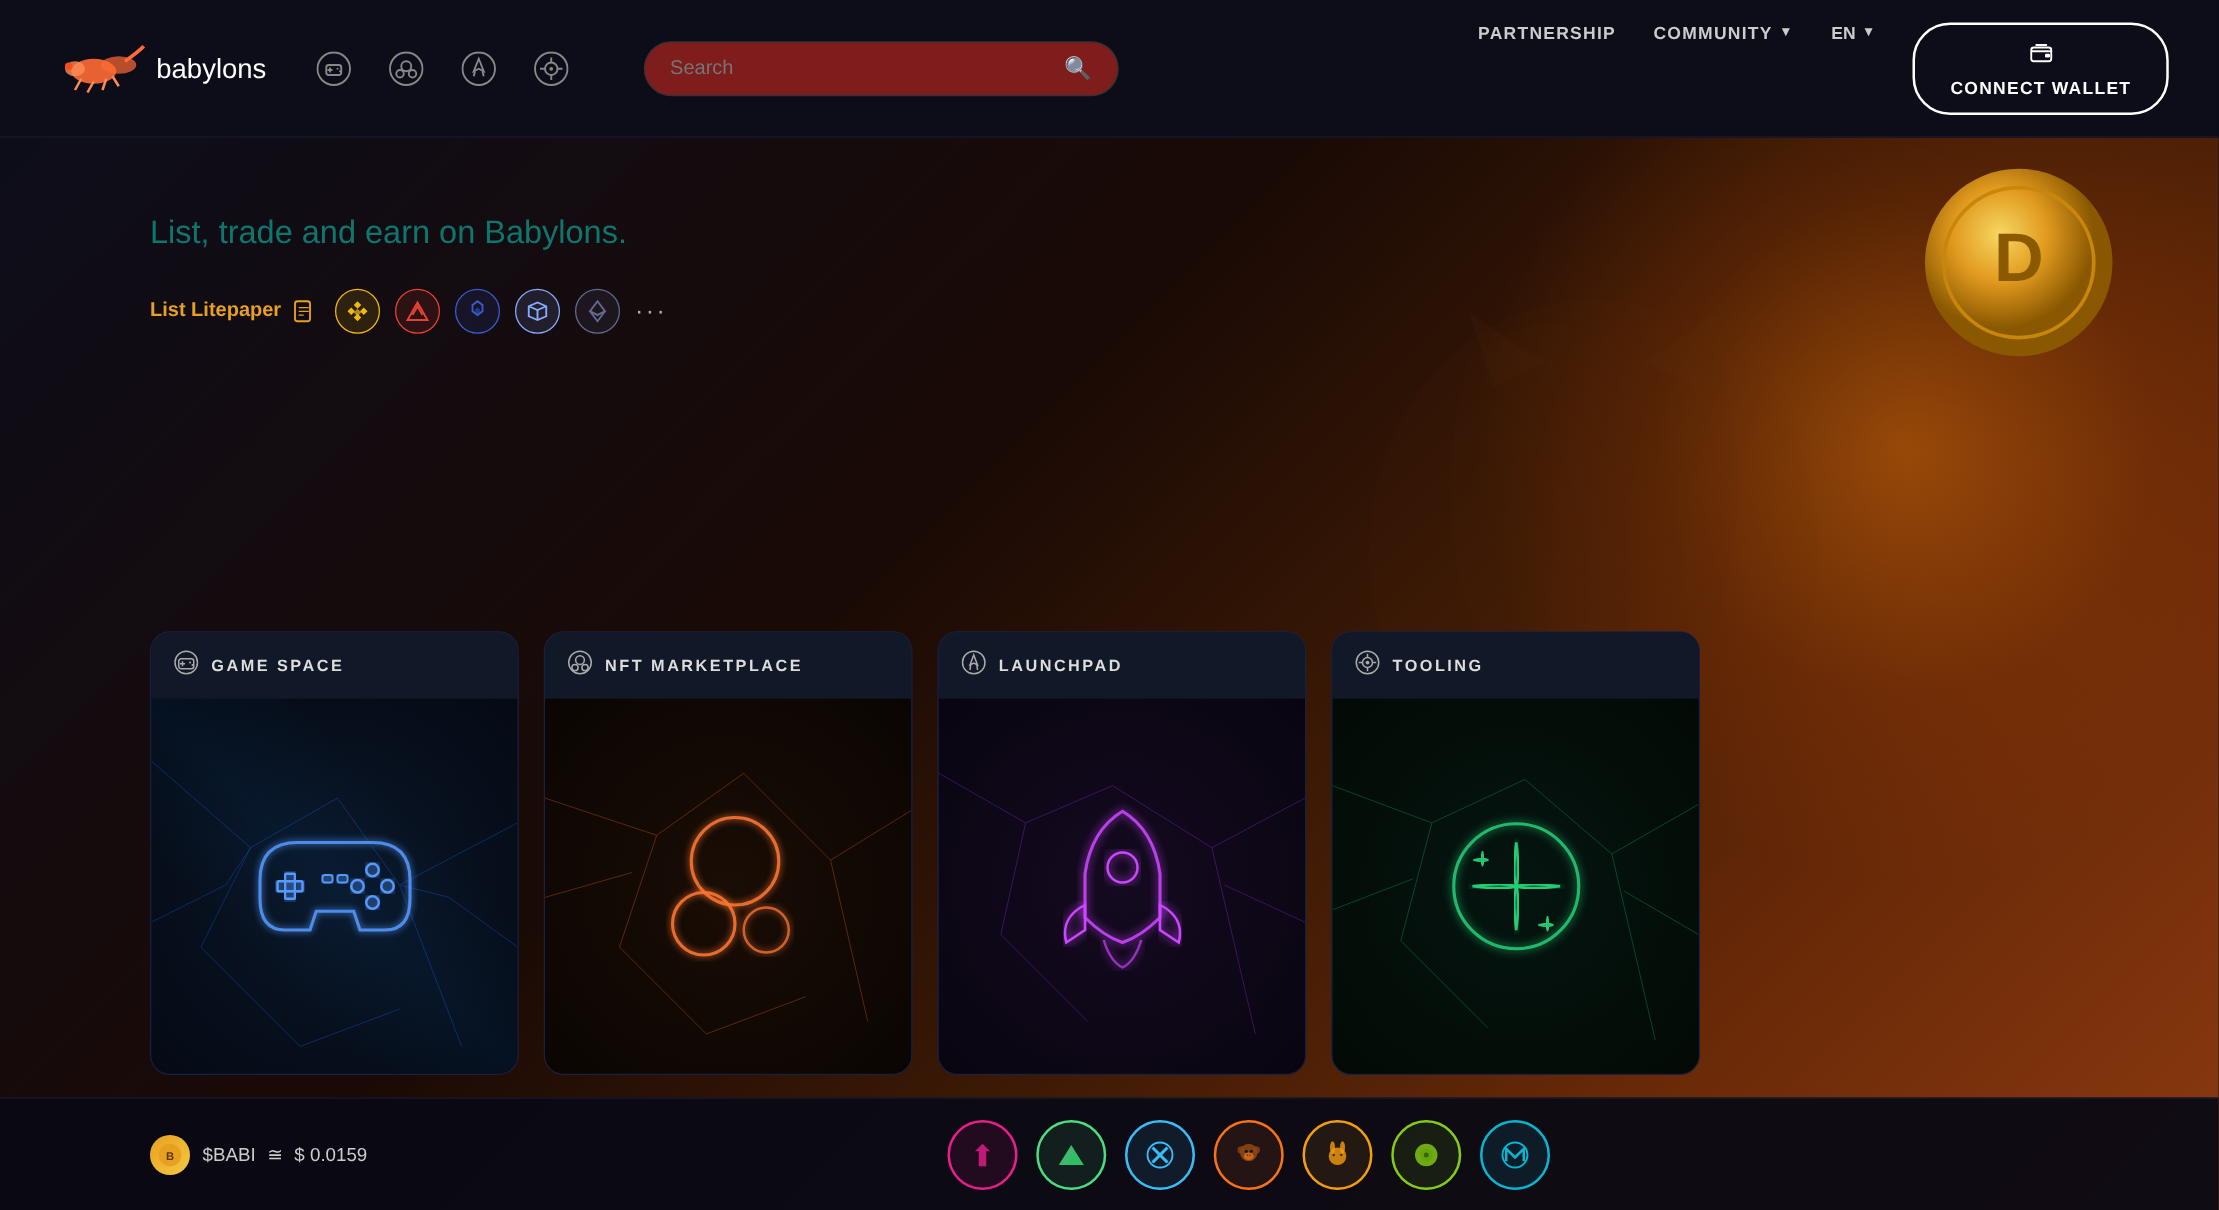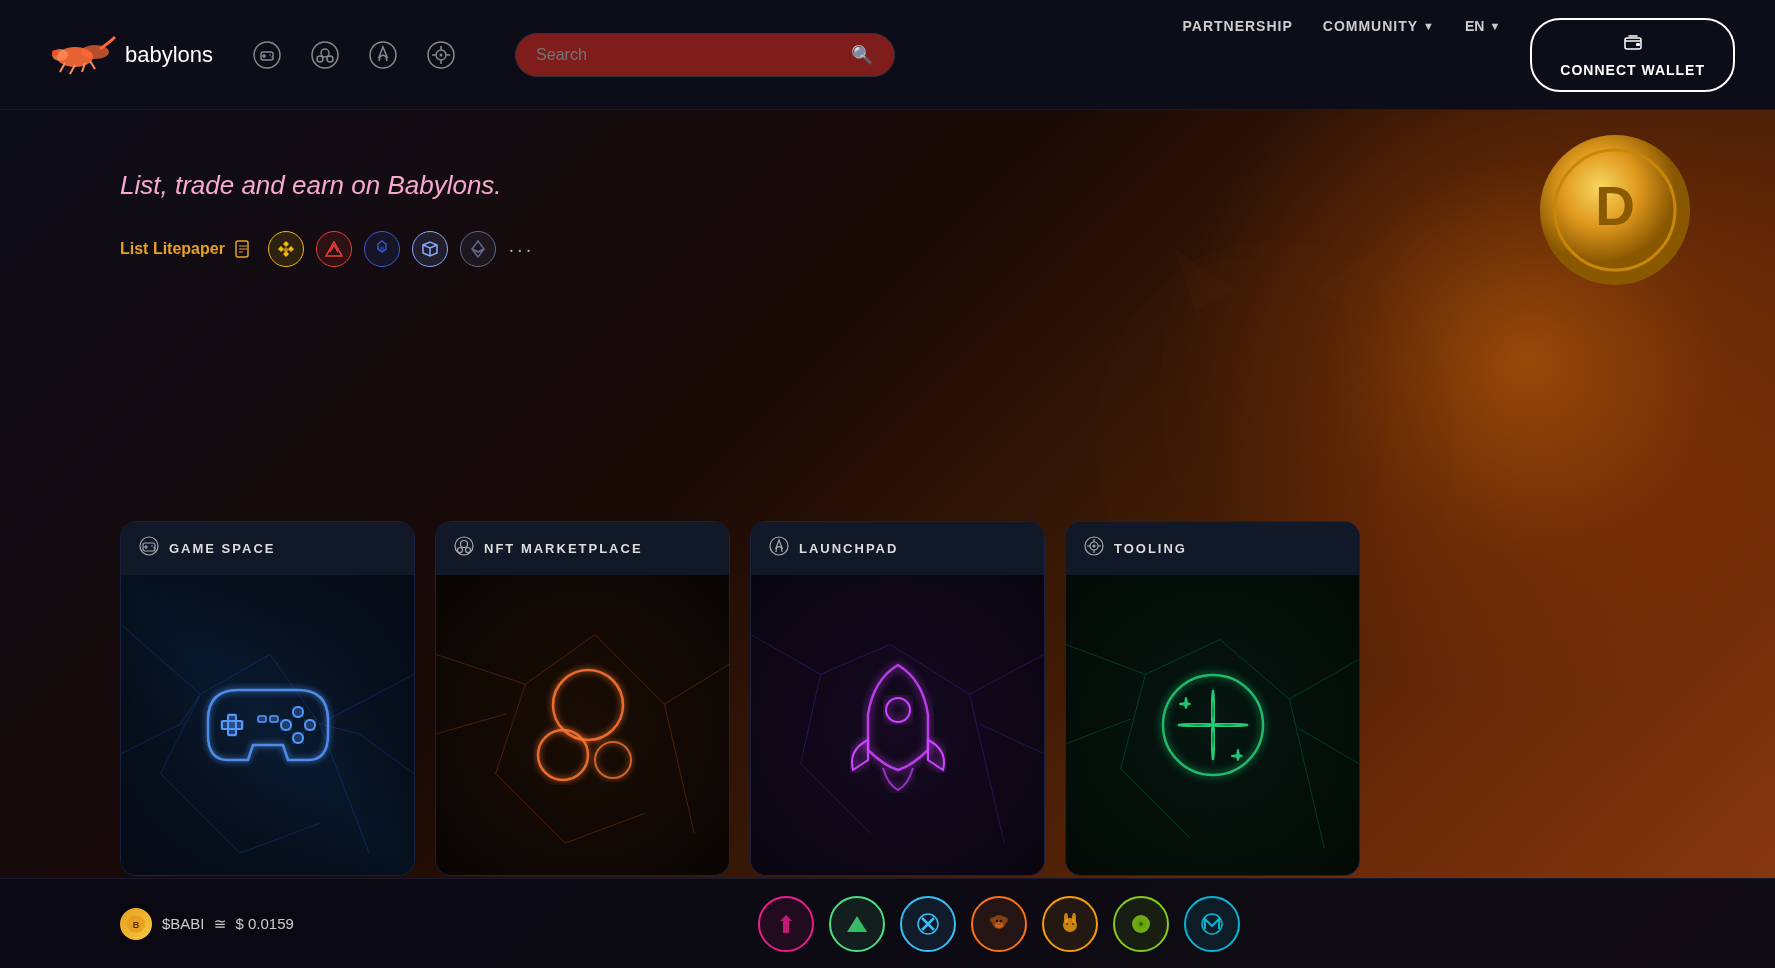--- a/index.html
+++ b/index.html
@@ -177,24 +177,23 @@
       background: linear-gradient(90deg, #ff6b35, #ff9a3c, #ff6b35);
       -webkit-background-clip: text;
       -webkit-text-fill-color: transparent;
       background-clip: text;
       line-height: 1.1;
       margin-bottom: 20px;
     }
 
     .hero-subtitle {
       font-size: 26px;
-      color: #f9a8d4;
+      color: #0f766e;
       font-weight: 500;
       margin-bottom: 30px;
-      font-style: italic;
     }
 
     .hero-links {
       display: flex;
       align-items: center;
       gap: 15px;
       margin-bottom: 50px;
     }
 
     .view-litepaper {
@@ -220,21 +219,21 @@
       display: flex;
       align-items: center;
       justify-content: center;
       font-size: 18px;
       cursor: pointer;
     }
 
     
     .cards-row {
       position: absolute;
-      bottom: 92px;
+      bottom: 108px;
       left: 120px;
       display: flex;
       gap: 20px;
       z-index: 5;
     }
 
     .card {
       width: 295px;
       background: #0d1220;
       border-radius: 16px;

